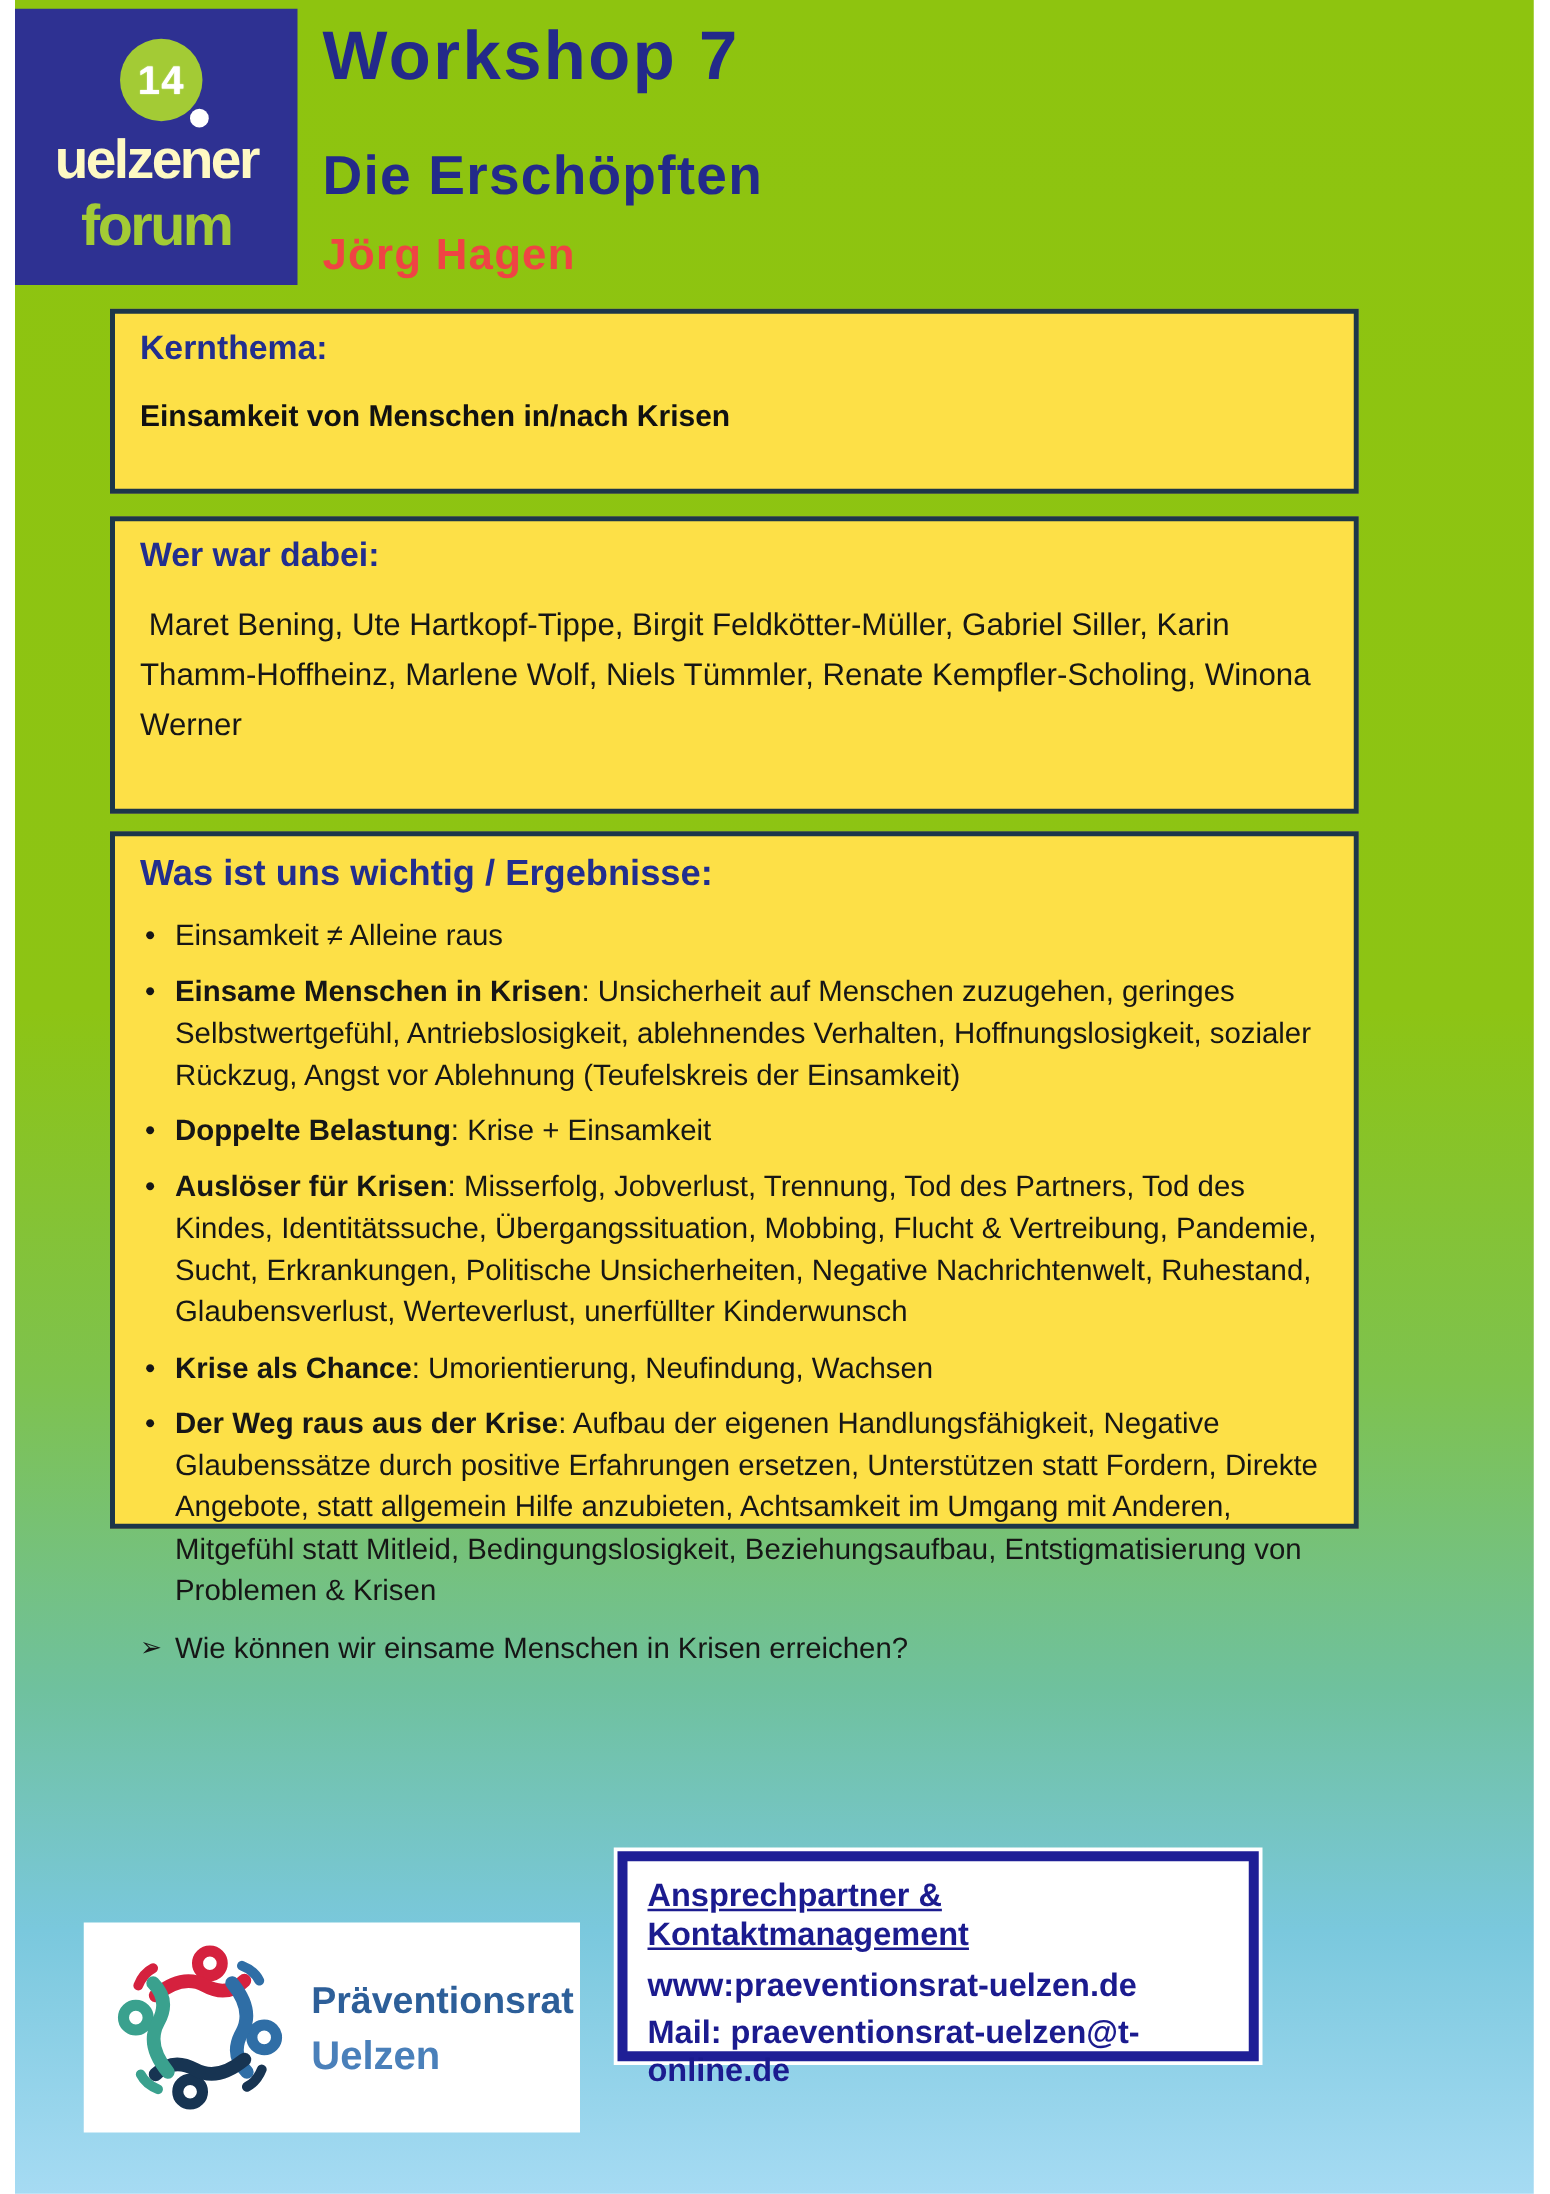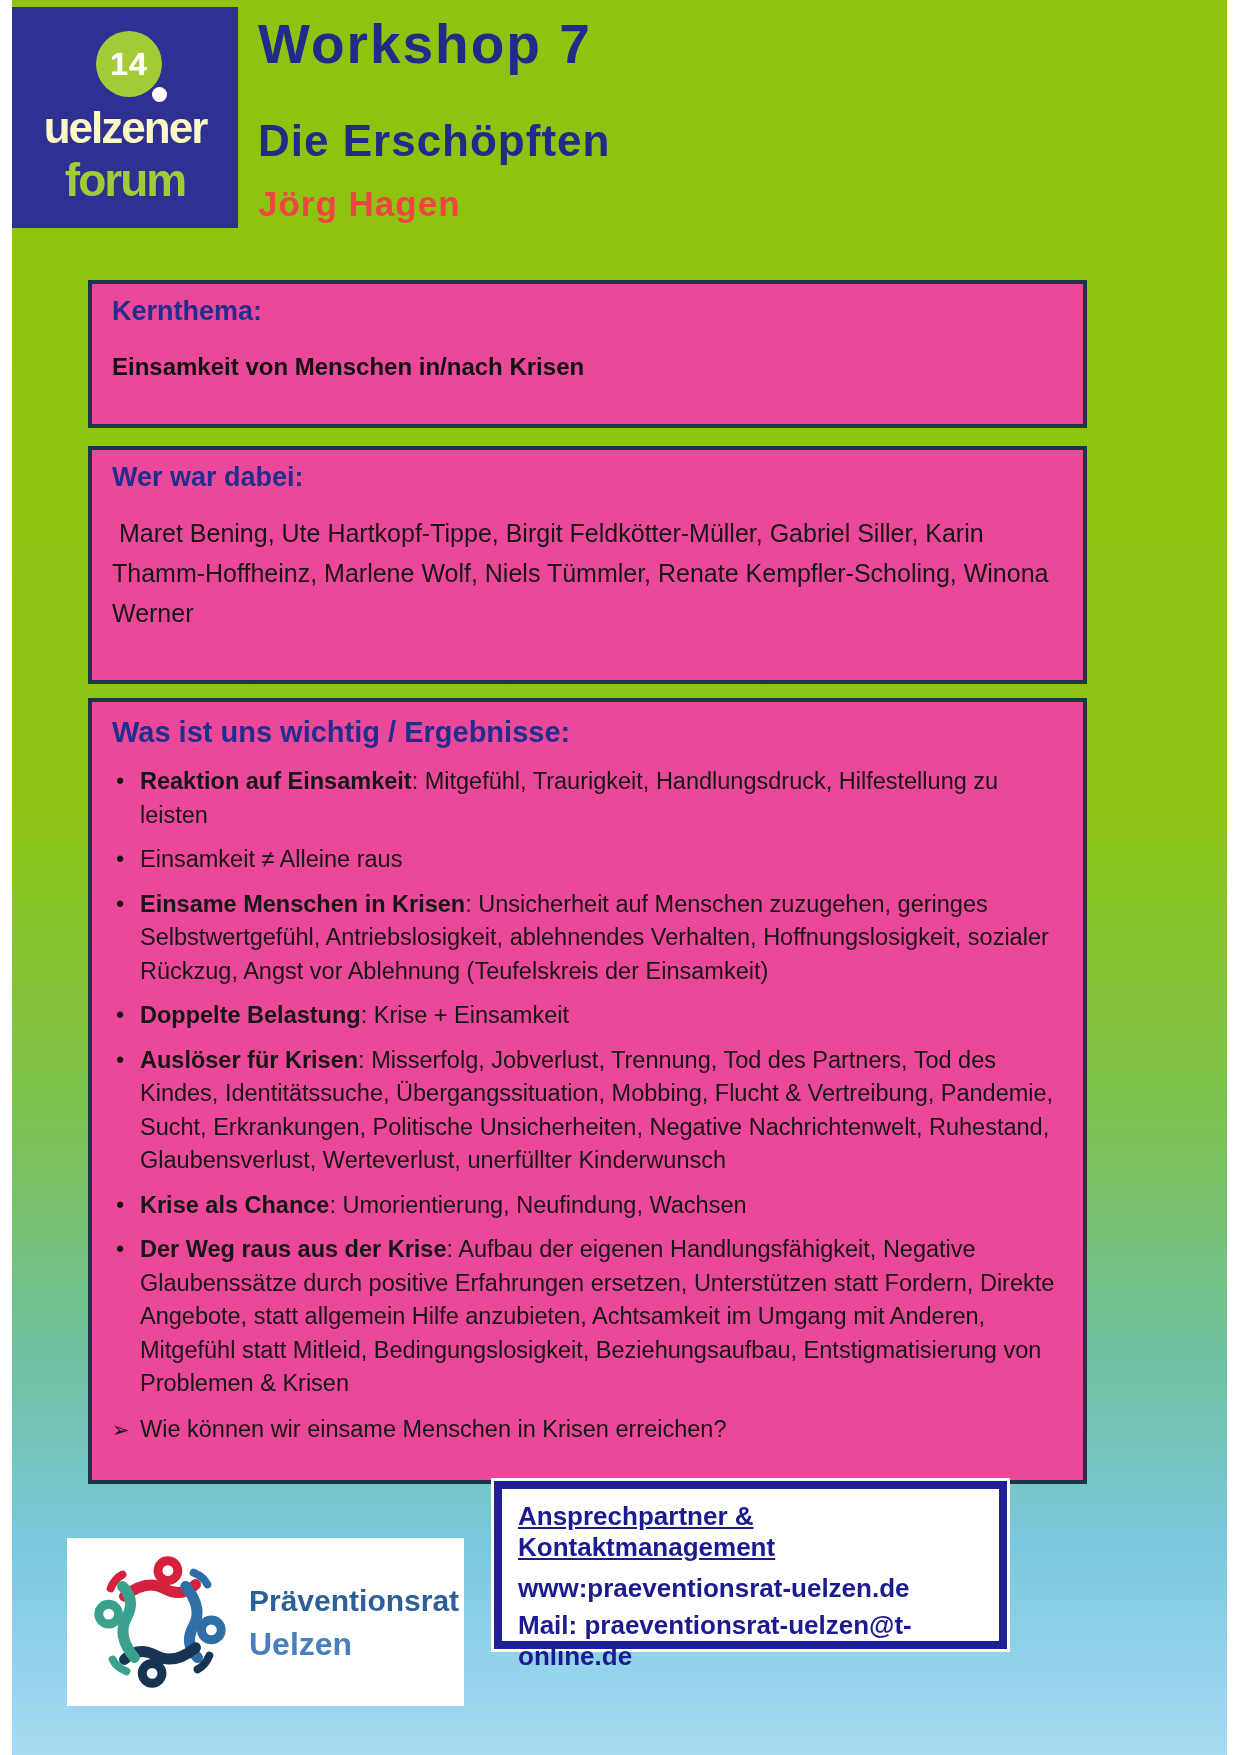--- a/index.html
+++ b/index.html
@@ -46,38 +46,37 @@
   .hdr-title{
     position:absolute;left:258px;top:116px;
     color:#232a8a;font-size:44px;font-weight:bold;letter-spacing:1px;
   }
   .hdr-author{
     position:absolute;left:258px;top:184px;
     color:#ef4444;font-size:35px;font-weight:bold;letter-spacing:1px;
   }
   
   .panel{
-    position:absolute;left:88px;width:999px;background:#ec4899;
+    position:absolute;left:88px;width:999px;background:#fde047;
     border:4px solid #1c3649;box-sizing:border-box;
     padding:12px 20px;
-    margin-top:33px;
   }
   .panel h2{
     margin:0;color:#222e8e;font-size:27px;font-weight:bold;
   }
   #panel-kernthema{top:247px;height:148px;}
   #panel-kernthema .body{
     margin-top:26px;color:#111111;font-size:24px;font-weight:bold;
   }
   #panel-dabei{top:413px;height:238px;}
   #panel-dabei .body{
     margin-top:20px;color:#161616;font-size:25px;line-height:40px;font-weight:normal;
     white-space:pre-wrap;
   }
-  #panel-ergebnisse{top:665px;height:786px;padding-top:14px;}
+  #panel-ergebnisse{top:665px;height:558px;padding-top:14px;}
   #panel-ergebnisse h2{font-size:29px;}
   .bullets{
     list-style:none;margin:16px 0 0 0;padding:0;
   }
   .bullets li{
     position:relative;padding-left:28px;color:#161616;
     font-size:23.5px;line-height:33.5px;
   }
   .bullets li + li{margin-top:11px;}
   .bullets li::before{
@@ -145,21 +144,20 @@
 </div>
 
 <div class="panel" id="panel-dabei">
   <h2>Wer war dabei:</h2>
   <div class="body"> Maret Bening, Ute Hartkopf-Tippe, Birgit Feldkötter-Müller, Gabriel Siller, Karin Thamm-Hoffheinz, Marlene Wolf, Niels Tümmler, Renate Kempfler-Scholing, Winona Werner</div>
 </div>
 
 <div class="panel" id="panel-ergebnisse">
   <h2>Was ist uns wichtig / Ergebnisse:</h2>
   <ul class="bullets">
-      <li><span class="lead">Reaktion auf Einsamkeit</span>: Mitgefühl, Traurigkeit, Handlungsdruck, Hilfestellung zu leisten</li>
       <li>Einsamkeit ≠ Alleine raus</li>
       <li><span class="lead">Einsame Menschen in Krisen</span>: Unsicherheit auf Menschen zuzugehen, geringes Selbstwertgefühl, Antriebslosigkeit, ablehnendes Verhalten, Hoffnungslosigkeit, sozialer Rückzug, Angst vor Ablehnung (Teufelskreis der Einsamkeit)</li>
       <li><span class="lead">Doppelte Belastung</span>: Krise + Einsamkeit</li>
       <li><span class="lead">Auslöser für Krisen</span>: Misserfolg, Jobverlust, Trennung, Tod des Partners, Tod des Kindes, Identitätssuche, Übergangssituation, Mobbing, Flucht &amp; Vertreibung, Pandemie, Sucht, Erkrankungen, Politische Unsicherheiten, Negative Nachrichtenwelt, Ruhestand, Glaubensverlust, Werteverlust, unerfüllter Kinderwunsch</li>
       <li><span class="lead">Krise als Chance</span>: Umorientierung, Neufindung, Wachsen</li>
       <li><span class="lead">Der Weg raus aus der Krise</span>: Aufbau der eigenen Handlungsfähigkeit, Negative Glaubenssätze durch positive Erfahrungen ersetzen, Unterstützen statt Fordern, Direkte Angebote, statt allgemein Hilfe anzubieten, Achtsamkeit im Umgang mit Anderen, Mitgefühl statt Mitleid, Bedingungslosigkeit, Beziehungsaufbau, Entstigmatisierung von Problemen &amp; Krisen</li>
     </ul>
   <div class="question">
     <span class="marker">➢</span>
     <span>Wie können wir einsame Menschen in Krisen erreichen?</span>

